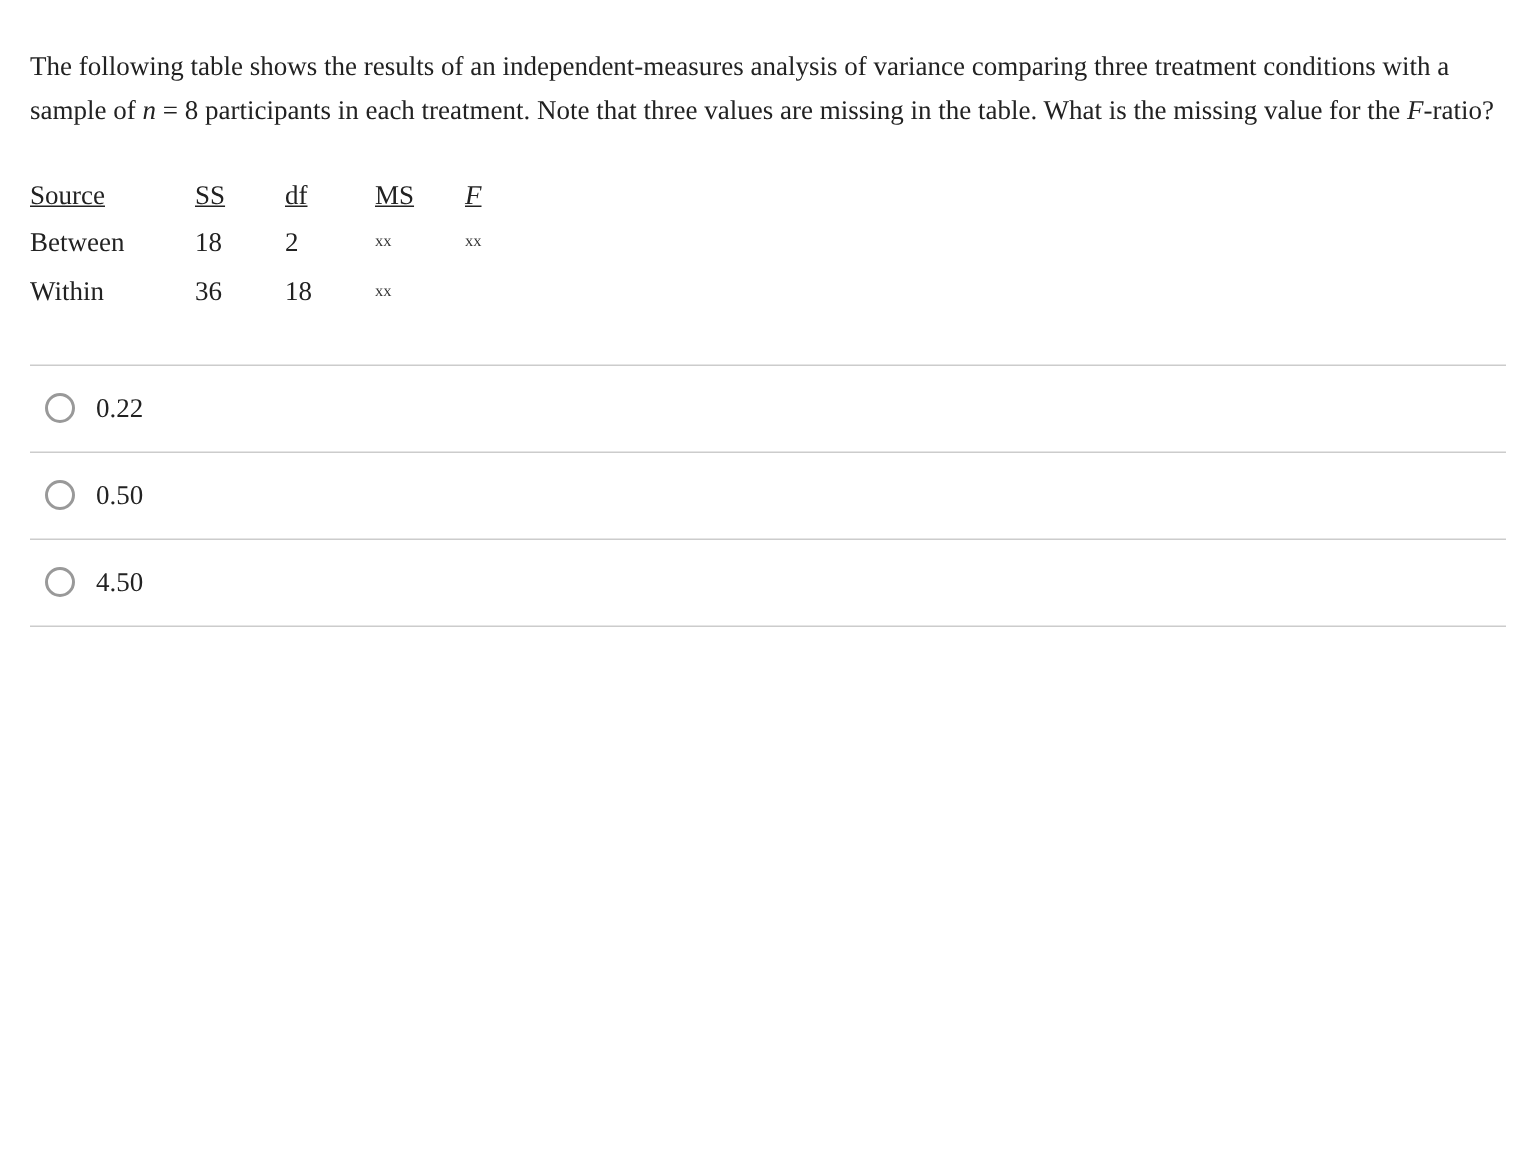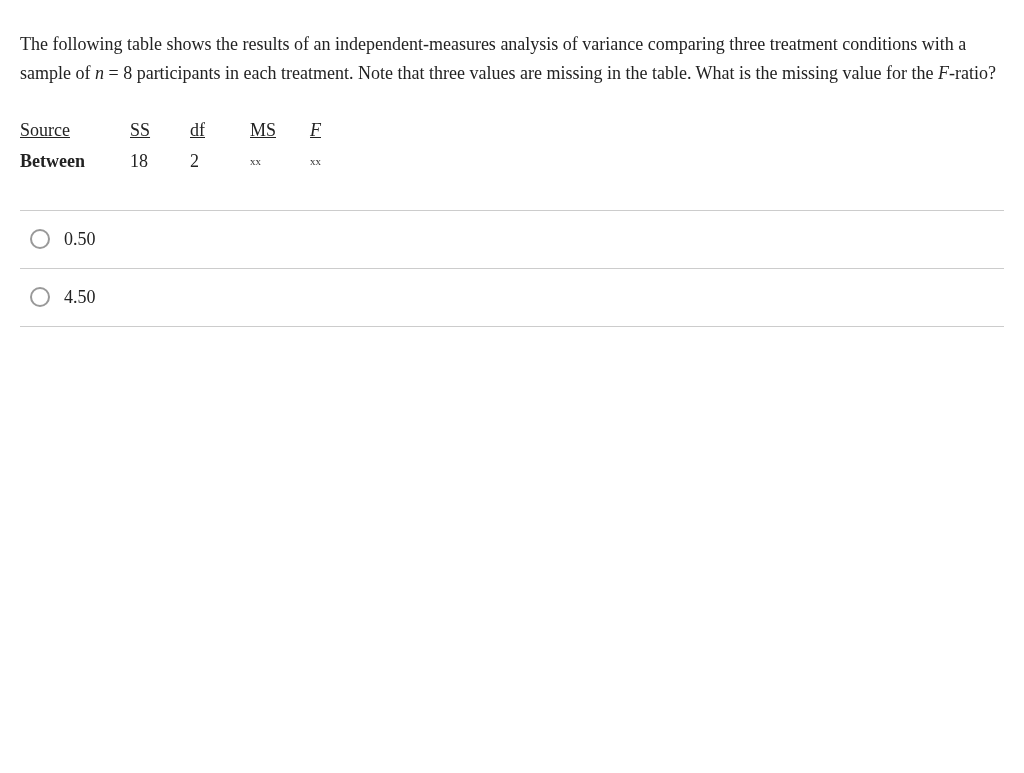--- a/index.html
+++ b/index.html
@@ -46,21 +46,20 @@
     }
 
     .anova-table td {
       padding: 6px 28px 6px 0;
       text-align: left;
       vertical-align: middle;
     }
 
     .anova-table td.source-col {
       min-width: 110px;
-      font-weight: bold;
     }
 
     .anova-table td.num-col {
       min-width: 60px;
     }
 
     .xx-val {
       font-size: 11px;
       color: #333;
     }
@@ -130,25 +129,36 @@
     </tr>
   </thead>
   <tbody>
     <tr>
       <td class="source-col">Between</td>
       <td class="num-col">18</td>
       <td class="num-col">2</td>
       <td class="num-col xx-val">xx</td>
       <td class="num-col xx-val">xx</td>
     </tr>
+    <tr>
+      <td class="source-col">Within</td>
+      <td class="num-col">36</td>
+      <td class="num-col">18</td>
+      <td class="num-col xx-val">xx</td>
+      <td class="num-col"></td>
+    </tr>
   </tbody>
 </table>
 
 <div class="answer-options">
 
+<div class="answer-option">
+      <span class="radio-circle"></span>
+      <span class="option-label">0.22</span>
+    </div>
     <div class="answer-option">
       <span class="radio-circle"></span>
       <span class="option-label">0.50</span>
     </div>
     <div class="answer-option">
       <span class="radio-circle"></span>
       <span class="option-label">4.50</span>
     </div>
   </div>
 

